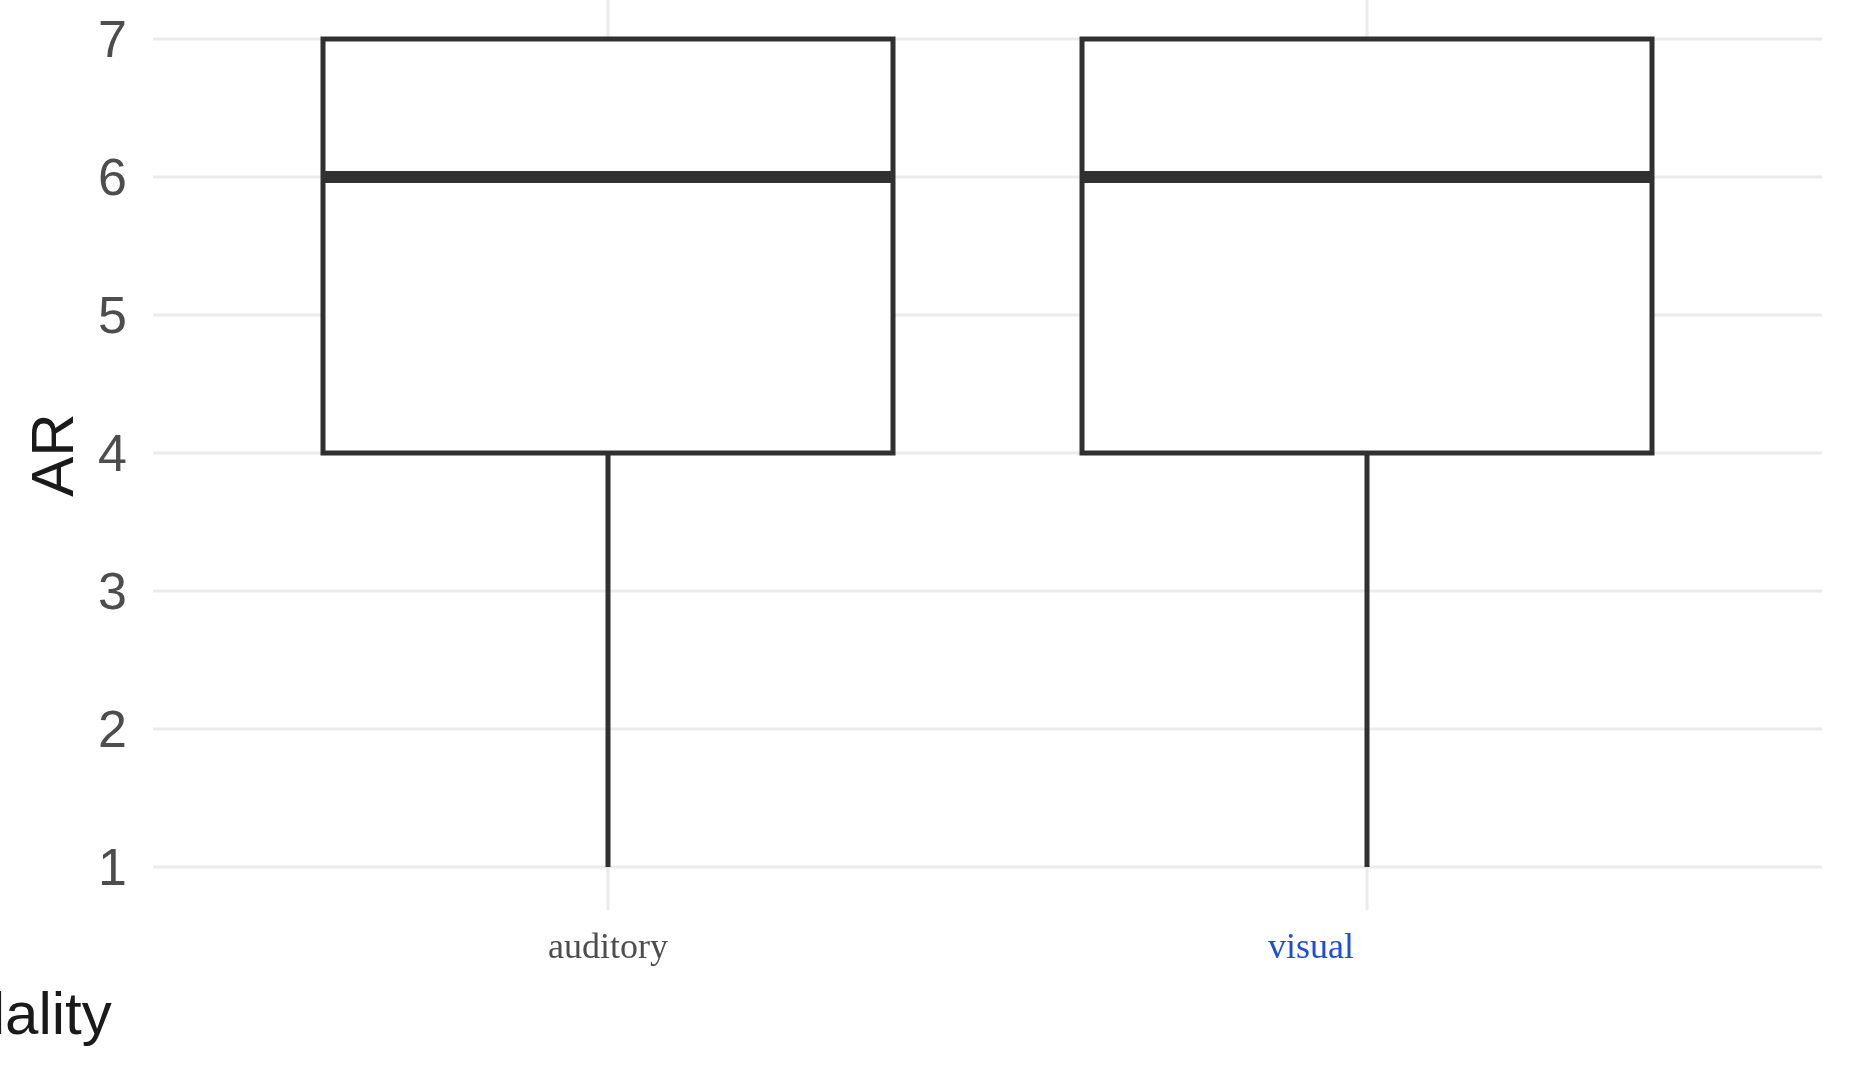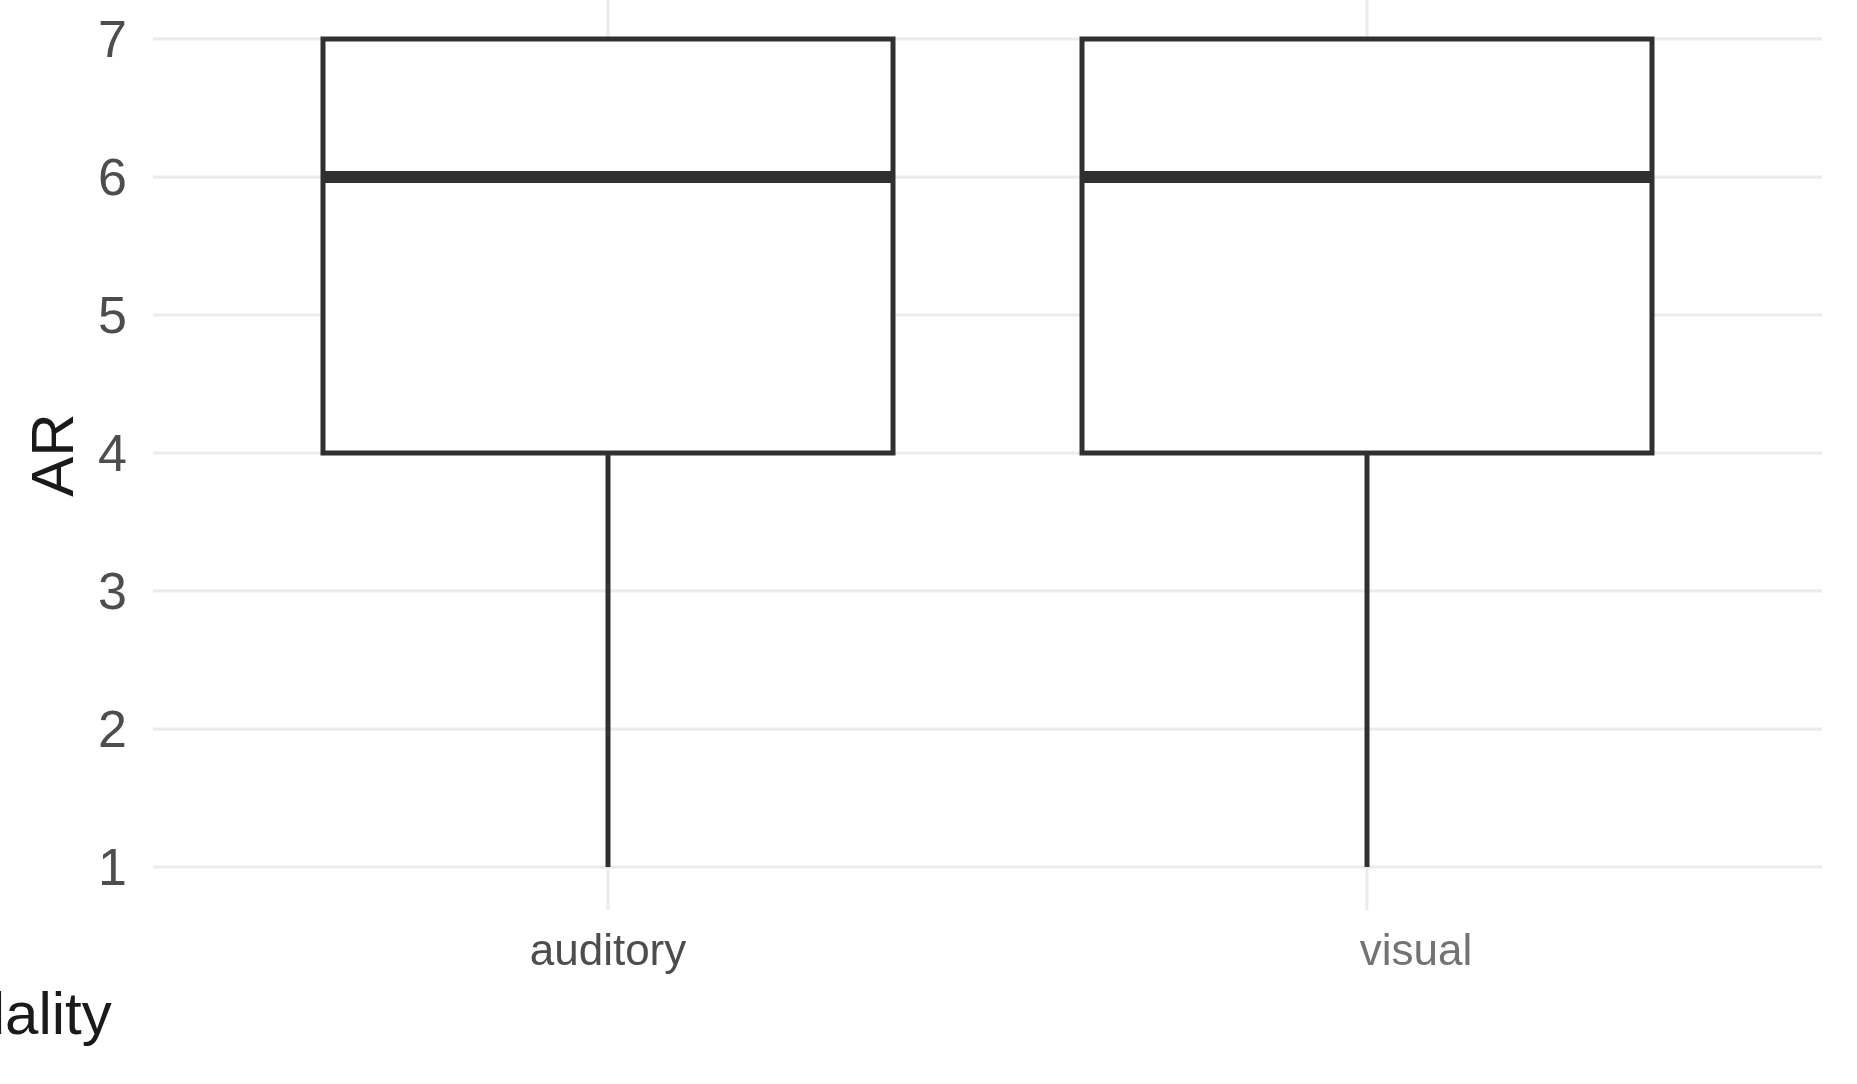--- a/index.html
+++ b/index.html
@@ -17,23 +17,24 @@
     text-align:right;
     transform:translateY(-50%);
     font-size:52px;
     line-height:1;
     white-space:nowrap;
   }
   .xtick{
     position:absolute;
     transform:translateX(-50%);
     top:928px;
-    font-size:44px;
+    font-size:36px;
     line-height:1;
     white-space:nowrap;
+    font-family:Liberation Serif, serif;
   }
   .xtitle{
     position:absolute;
     transform:translateX(-50%);
     top:979px;
     font-size:60px;
     line-height:normal;
     white-space:nowrap;
   }
   .ytitle{
@@ -74,17 +75,17 @@
       <div class="ytick" style="top: 867px; color: rgb(77, 77, 77);">1</div>
       <div class="ytick" style="top: 729px; color: rgb(77, 77, 77);">2</div>
       <div class="ytick" style="top: 591px; color: rgb(77, 77, 77);">3</div>
       <div class="ytick" style="top: 453px; color: rgb(77, 77, 77);">4</div>
       <div class="ytick" style="top: 315px; color: rgb(77, 77, 77);">5</div>
       <div class="ytick" style="top: 177px; color: rgb(77, 77, 77);">6</div>
       <div class="ytick" style="top: 39px; color: rgb(77, 77, 77);">7</div>
     </div>
   <div id="xtick-container">
       <div class="xtick" style="left: 608px; color: rgb(77, 77, 77);">auditory</div>
-      <div class="xtick" style="left: 1416px; color: #737373;">visual</div>
+      <div class="xtick" style="left: 1311px; color: #1d4ed8;">visual</div>
     </div>
   <div class="ytitle" style="color: rgb(26, 26, 26);">AR</div>
   <div class="xtitle" style="color: rgb(26, 26, 26);">Modality</div>
 </div>
 
 </body></html>

